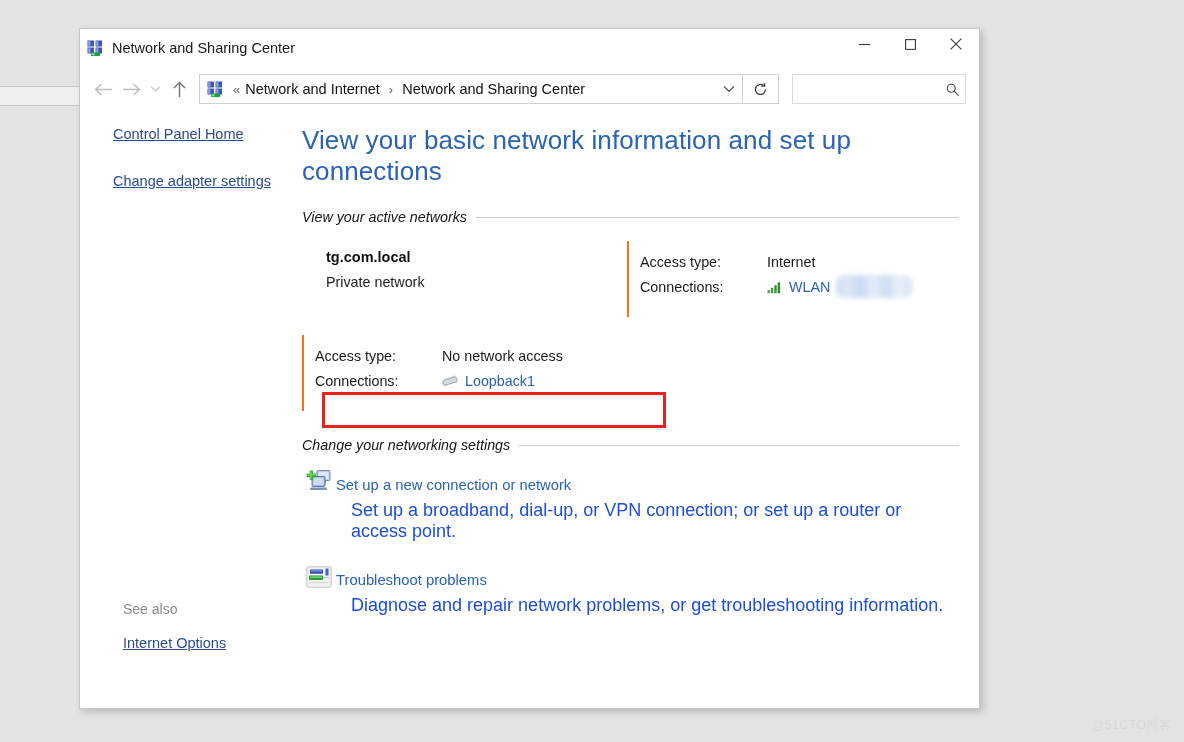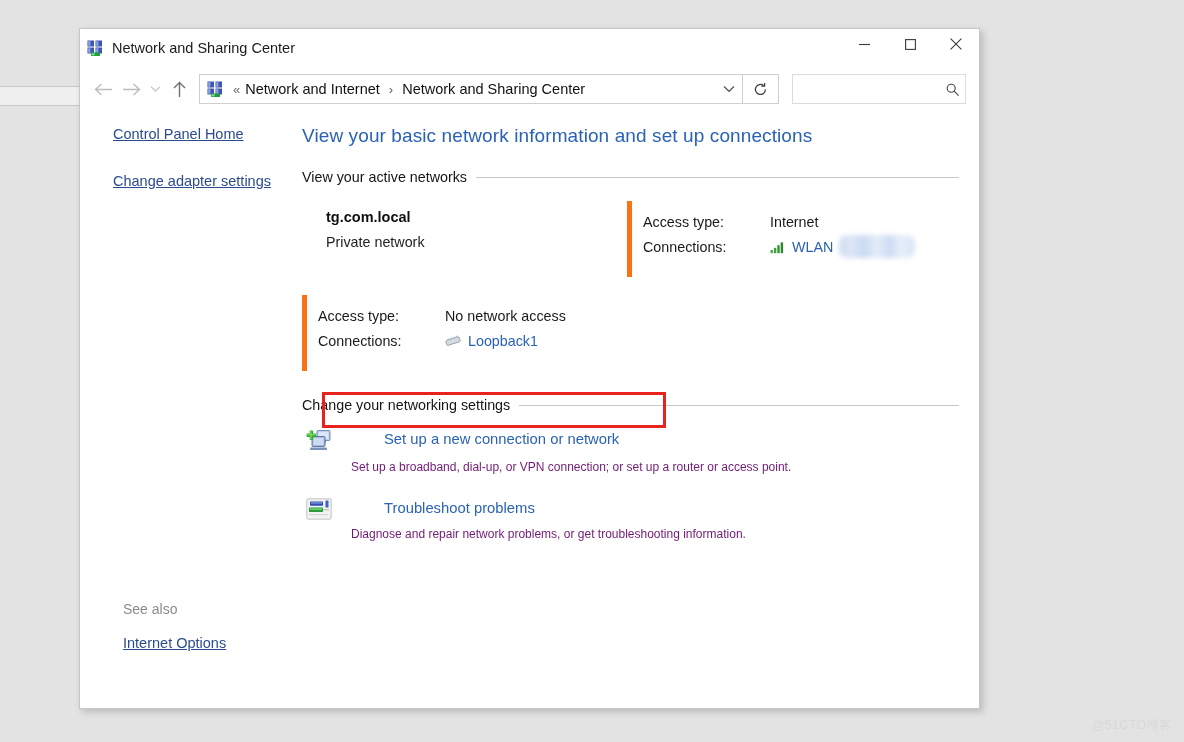--- a/index.html
+++ b/index.html
@@ -194,36 +194,37 @@
   }
   #see-also .side-link { margin-bottom: 17px; }
 
   #content {
     flex: 1 1 auto;
     padding: 0 20px 0 0;
     min-width: 0;
   }
   #page-title {
     color: #2a62b5;
-    font-size: 19px;
+    font-size: 26px;
     font-weight: 400;
     margin: 14px 0 0 0;
     letter-spacing: 0.1px;
   }
 
   .section-head {
     display: flex;
     align-items: center;
     margin-top: 22px;
   }
   .section-head .sh-text {
     font-size: 14.3px;
     color: #151515;
     white-space: nowrap;
     padding-right: 9px;
+    font-style: italic;
   }
   .section-head .sh-rule {
     flex: 1 1 auto;
     height: 1px;
     background: #c8c8c8;
   }
 
   
   .net-row {
     display: flex;
@@ -241,21 +242,21 @@
     font-weight: bold;
     color: #111;
     margin-bottom: 9px;
   }
   .net-type {
     font-size: 14.3px;
     color: #222;
   }
   .net-right {
     flex: 1 1 auto;
-    border-left: 5px solid #f97316;
+    border-left: 2px solid #f97316;
     padding: 8px 0 8px 11px;
   }
   .kv {
     display: flex;
     align-items: center;
     font-size: 14.3px;
     color: #1a1a1a;
     height: 25px;
   }
   .kv .k { width: 86px; flex: 0 0 auto; }
@@ -275,40 +276,39 @@
         #e4edf9 50%, #ccdcf3 66%, #e8effa 82%, #d8e4f5 100%);
     filter: blur(2.5px);
     vertical-align: middle;
   }
 
   
   #change-settings { margin-top: 26px; }
 
   .task-item {
     display: flex;
-    align-items: flex-start;
+    align-items: flex-end;
     position: relative;
-    gap: 48px;
   }
   .task-icon {
     width: 34px;
     flex: 0 0 auto;
     display: flex;
     justify-content: center;
     padding-top: 2px;
   }
   .task-link {
     color: #2a62b5;
     font-size: 14.8px;
     text-decoration: none;
     padding-top: 4px;
   }
   .task-desc {
-    font-size: 12px;
-    color: #701a75;
+    font-size: 18px;
+    color: #1d4ed8;
     margin: 7px 0 0 49px;
   }
 
   #highlight-box {
     position: absolute;
     left: 322px;
     top: 392px;
     width: 344px;
     height: 36px;
     border: 3px solid #e8231e;

